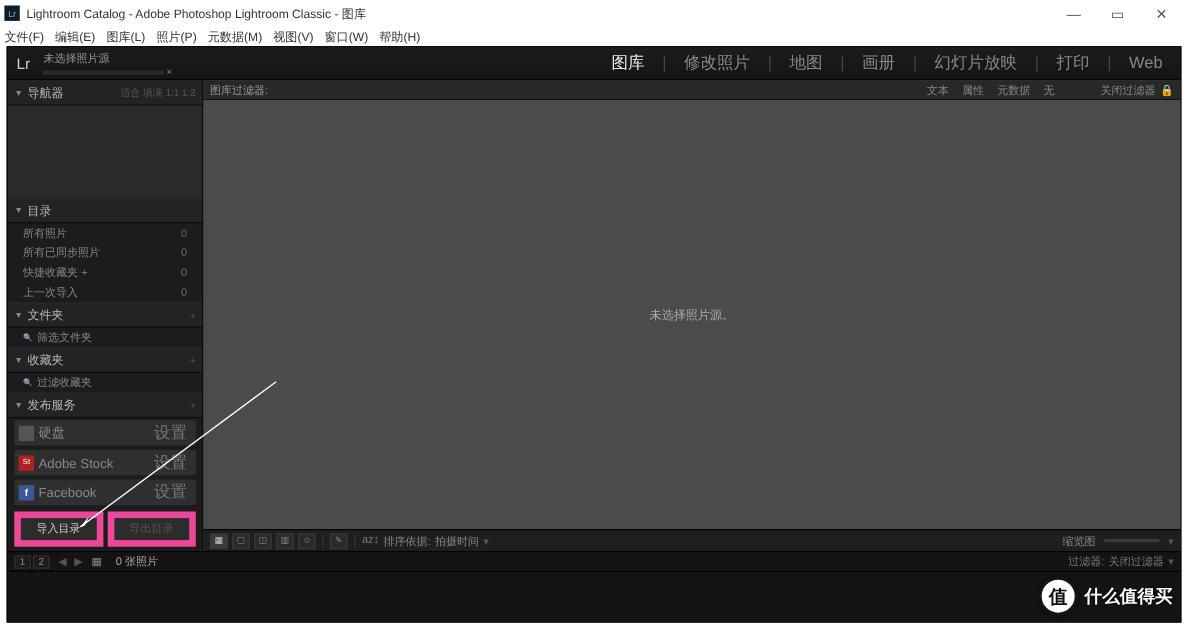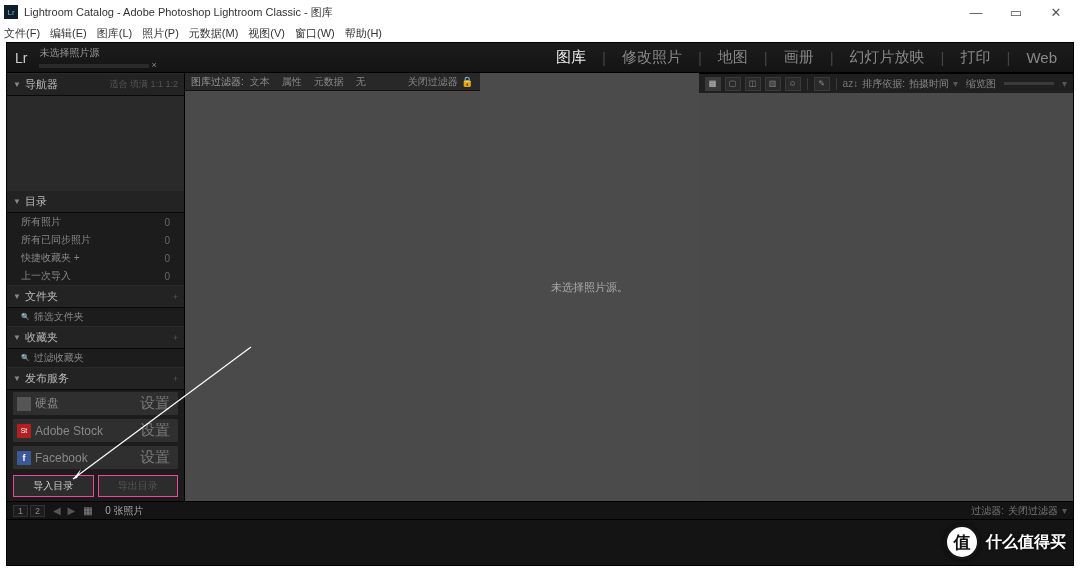--- a/index.html
+++ b/index.html
@@ -31,23 +31,23 @@
 .panel-row { padding: 2px 14px; display: flex; align-items: center; color: #888; }
 .panel-row .ct { margin-left: auto; color: #666; }
 .panel-row.sub { padding-left: 24px; }
 .panel-row .tri2 { font-size: 7px; margin-right: 4px; color: #777; }
 .panel-row .ico { width: 10px; height: 10px; background: #444; margin-right: 4px; }
 .publish-row { margin: 2px 6px; background: #2f2f2f; padding: 2px 4px; display: flex; align-items: center; border-radius: 1px; }
 .publish-row .picon { width: 14px; height: 14px; margin-right: 4px; }
 .publish-row .plabel { flex: 1; color: #888; font-size: 12px; }
 .publish-row .pset { color: #777; font-size: 15px; padding: 0 4px; }
 .import-row { margin-top: auto; display: flex; gap: 4px; padding: 4px 6px; }
-.import-row button { flex: 1; background: #2c2c2c; border: 1px solid #ec4899; color: #ccc; font-size: 10px; padding: 3px 0; cursor: pointer; }
+.import-row button { flex: 1; background: #2c2c2c; border: 6px solid #ec4899; color: #ccc; font-size: 10px; padding: 3px 0; cursor: pointer; }
 .import-row button.dis { color: #555; }
-.centerpanel { flex: 1; display: flex; flex-direction: row; background: #4a4a4a; }
+.centerpanel { flex: 1; display: flex; flex-direction: column; background: #4a4a4a; }
 .filterbar { height: 18px; background: #282828; display: flex; align-items: center; font-size: 10px; color: #888; padding: 0 6px; border-bottom: 1px solid #111; }
 .filterbar .fl { color: #999; }
 .filterbar .spacer { flex: 1; }
 .filterbar .fitem { padding: 0 6px; color: #888; cursor: pointer; }
 .filterbar .close-tab { margin-left: 36px; color: #888; }
 .filterbar .lock { margin-left: 4px; color: #666; }
 .centerbody { flex: 1; display: flex; align-items: center; justify-content: center; color: #aaa; font-size: 11px; background: #4b4b4b; }
 .toolbarstrip { height: 20px; background: #1f1f1f; border-top: 1px solid #000; display: flex; align-items: center; padding: 0 6px; gap: 4px; font-size: 10px; color: #888; }
 .toolbarstrip .tbtn { width: 16px; height: 14px; background: #2a2a2a; border: 1px solid #3a3a3a; cursor: pointer; display: inline-flex; align-items: center; justify-content: center; color: #888; font-size: 8px; }
 .toolbarstrip .tbtn.active { background: #3a3a3a; color: #ccc; }

